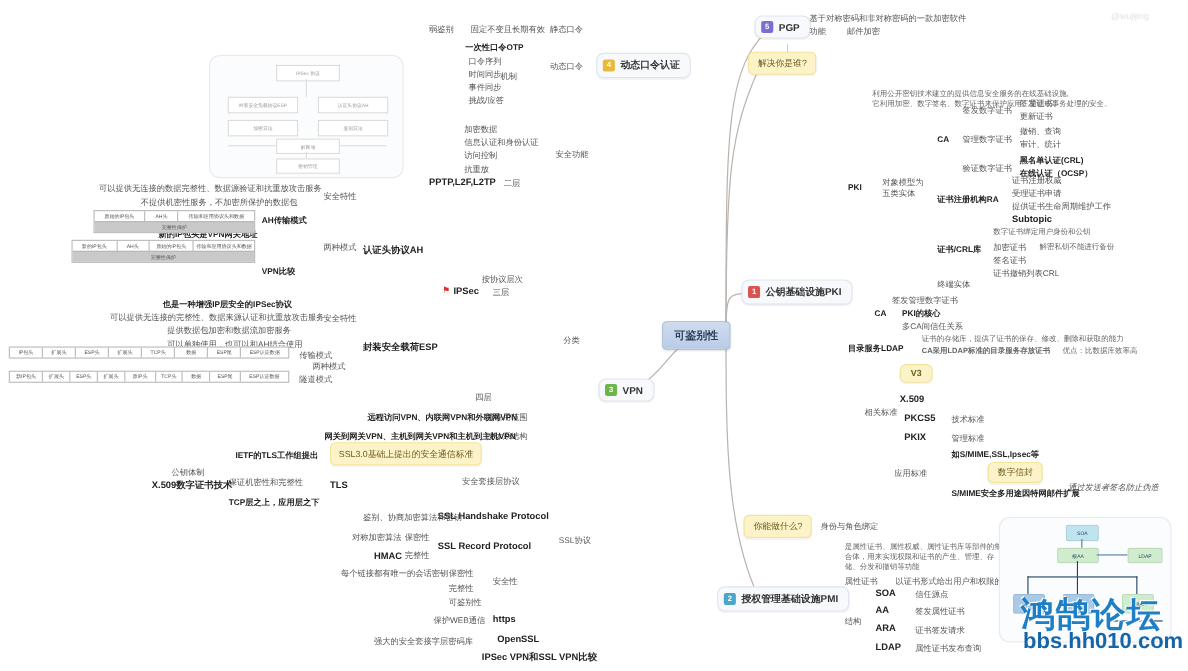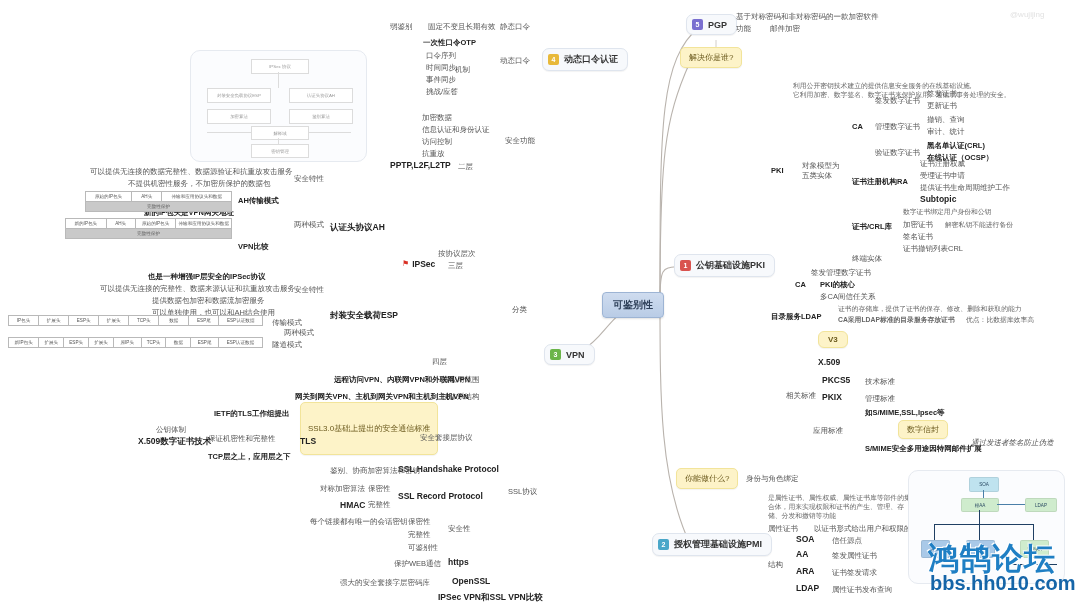--- a/index.html
+++ b/index.html
@@ -217,21 +217,21 @@
 <div class="node tiny" style="left:966px;top:316px;">优点：比数据库效率高</div>
 
 <div class="note sq" style="left:818px;top:331px;padding:3px 9px;">
   <span>V3</span>
 </div>
 <div class="node t9 b" style="left:818px;top:357px;">X.509</div>
 <div class="node t9 b" style="left:822px;top:375px;">PKCS5</div>
 <div class="node t" style="left:865px;top:377px;">技术标准</div>
 <div class="node t9 b" style="left:822px;top:392px;">PKIX</div>
 <div class="node t" style="left:865px;top:394px;">管理标准</div>
-<div class="node t" style="left:786px;top:391px;">相关标准</div>
+<div class="node t" style="left:786px;top:370px;">相关标准</div>
 
 <div class="node t" style="left:813px;top:426px;">应用标准</div>
 <div class="node t b" style="left:865px;top:408px;">如S/MIME,SSL,Ipsec等</div>
 <div class="note" style="left:898px;top:420px;padding:3px 8px;">
   <span>数字信封</span>
 </div>
 <div class="node t b" style="left:865px;top:444px;">S/MIME安全多用途因特网邮件扩展</div>
 <div class="node t" style="left:971px;top:438px;font-style:italic;">通过发送者签名防止伪造</div>
 <div class="node t" style="left:971px;top:450px;margin-top:24px;">通过对邮件加密防止失密</div>
 
@@ -322,21 +322,21 @@
     <div class="cell" style="flex:0.8">ESP头</div>
     <div class="cell" style="flex:0.8">扩展头</div>
     <div class="cell" style="flex:0.9">原IP头</div>
     <div class="cell" style="flex:0.8">TCP头</div>
     <div class="cell" style="flex:0.8">数据</div>
     <div class="cell" style="flex:0.9">ESP尾</div>
     <div class="cell" style="flex:1.5">ESP认证数据</div>
   </div>
 </div>
 
-<div class="note" style="left:300px;top:402px;padding:20px 7px;">
+<div class="note" style="left:300px;top:402px;padding:4px 7px;">
   <span>SSL3.0基础上提出的安全通信标准</span>
 </div>
 <div class="node t9 b" style="left:300px;top:436px;">TLS</div>
 <div class="node t b" style="left:214px;top:409px;">IETF的TLS工作组提出</div>
 <div class="node t" style="left:208px;top:434px;">保证机密性和完整性</div>
 <div class="node t" style="left:156px;top:425px;">公钥体制</div>
 <div class="node t9 b" style="left:138px;top:436px;">X.509数字证书技术</div>
 <div class="node t b" style="left:208px;top:452px;">TCP层之上，应用层之下</div>
 
 <div class="node t" style="left:508px;top:487px;">SSL协议</div>

